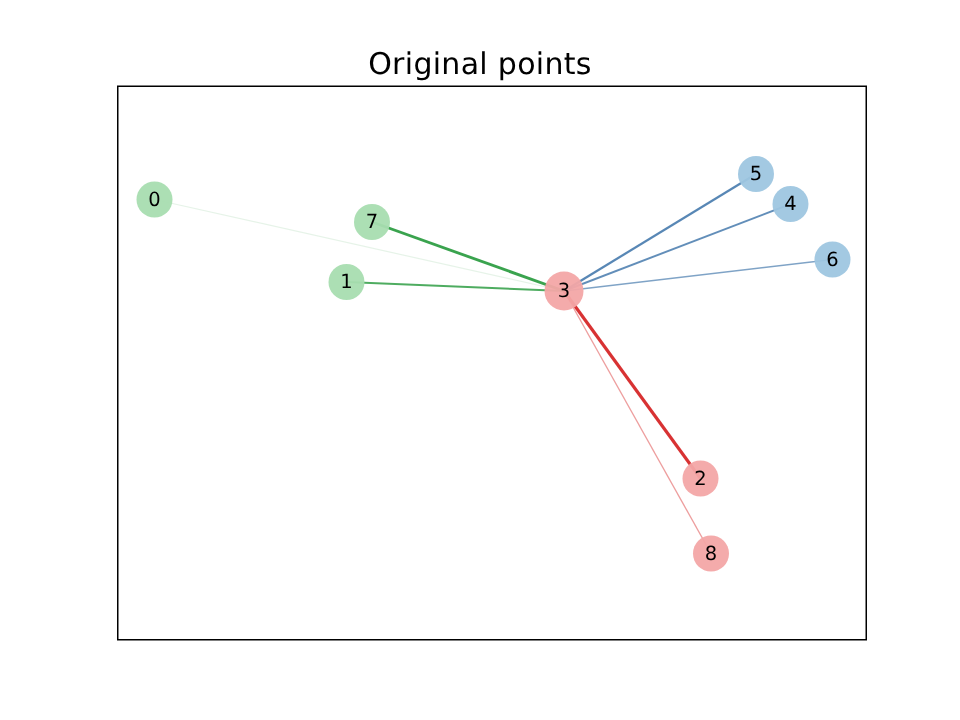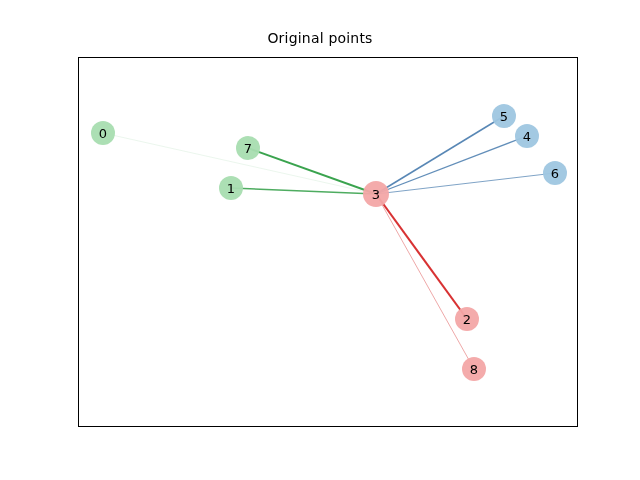--- a/index.html
+++ b/index.html
@@ -14,21 +14,21 @@
     background: #ffffff;
     font-family: "DejaVu Sans", sans-serif;
     overflow: hidden;
   }
   #plot-title {
     position: absolute;
     left: 0;
     top: 30px;
     width: 640px;
     text-align: center;
-    font-size: 14px;
+    font-size: 20px;
     color: #000000;
     font-family: "DejaVu Sans", sans-serif;
     letter-spacing: 0.2px;
   }
   #axes-frame {
     position: absolute;
     left: 78px;
     top: 57px;
     width: 500px;
     height: 370px;

